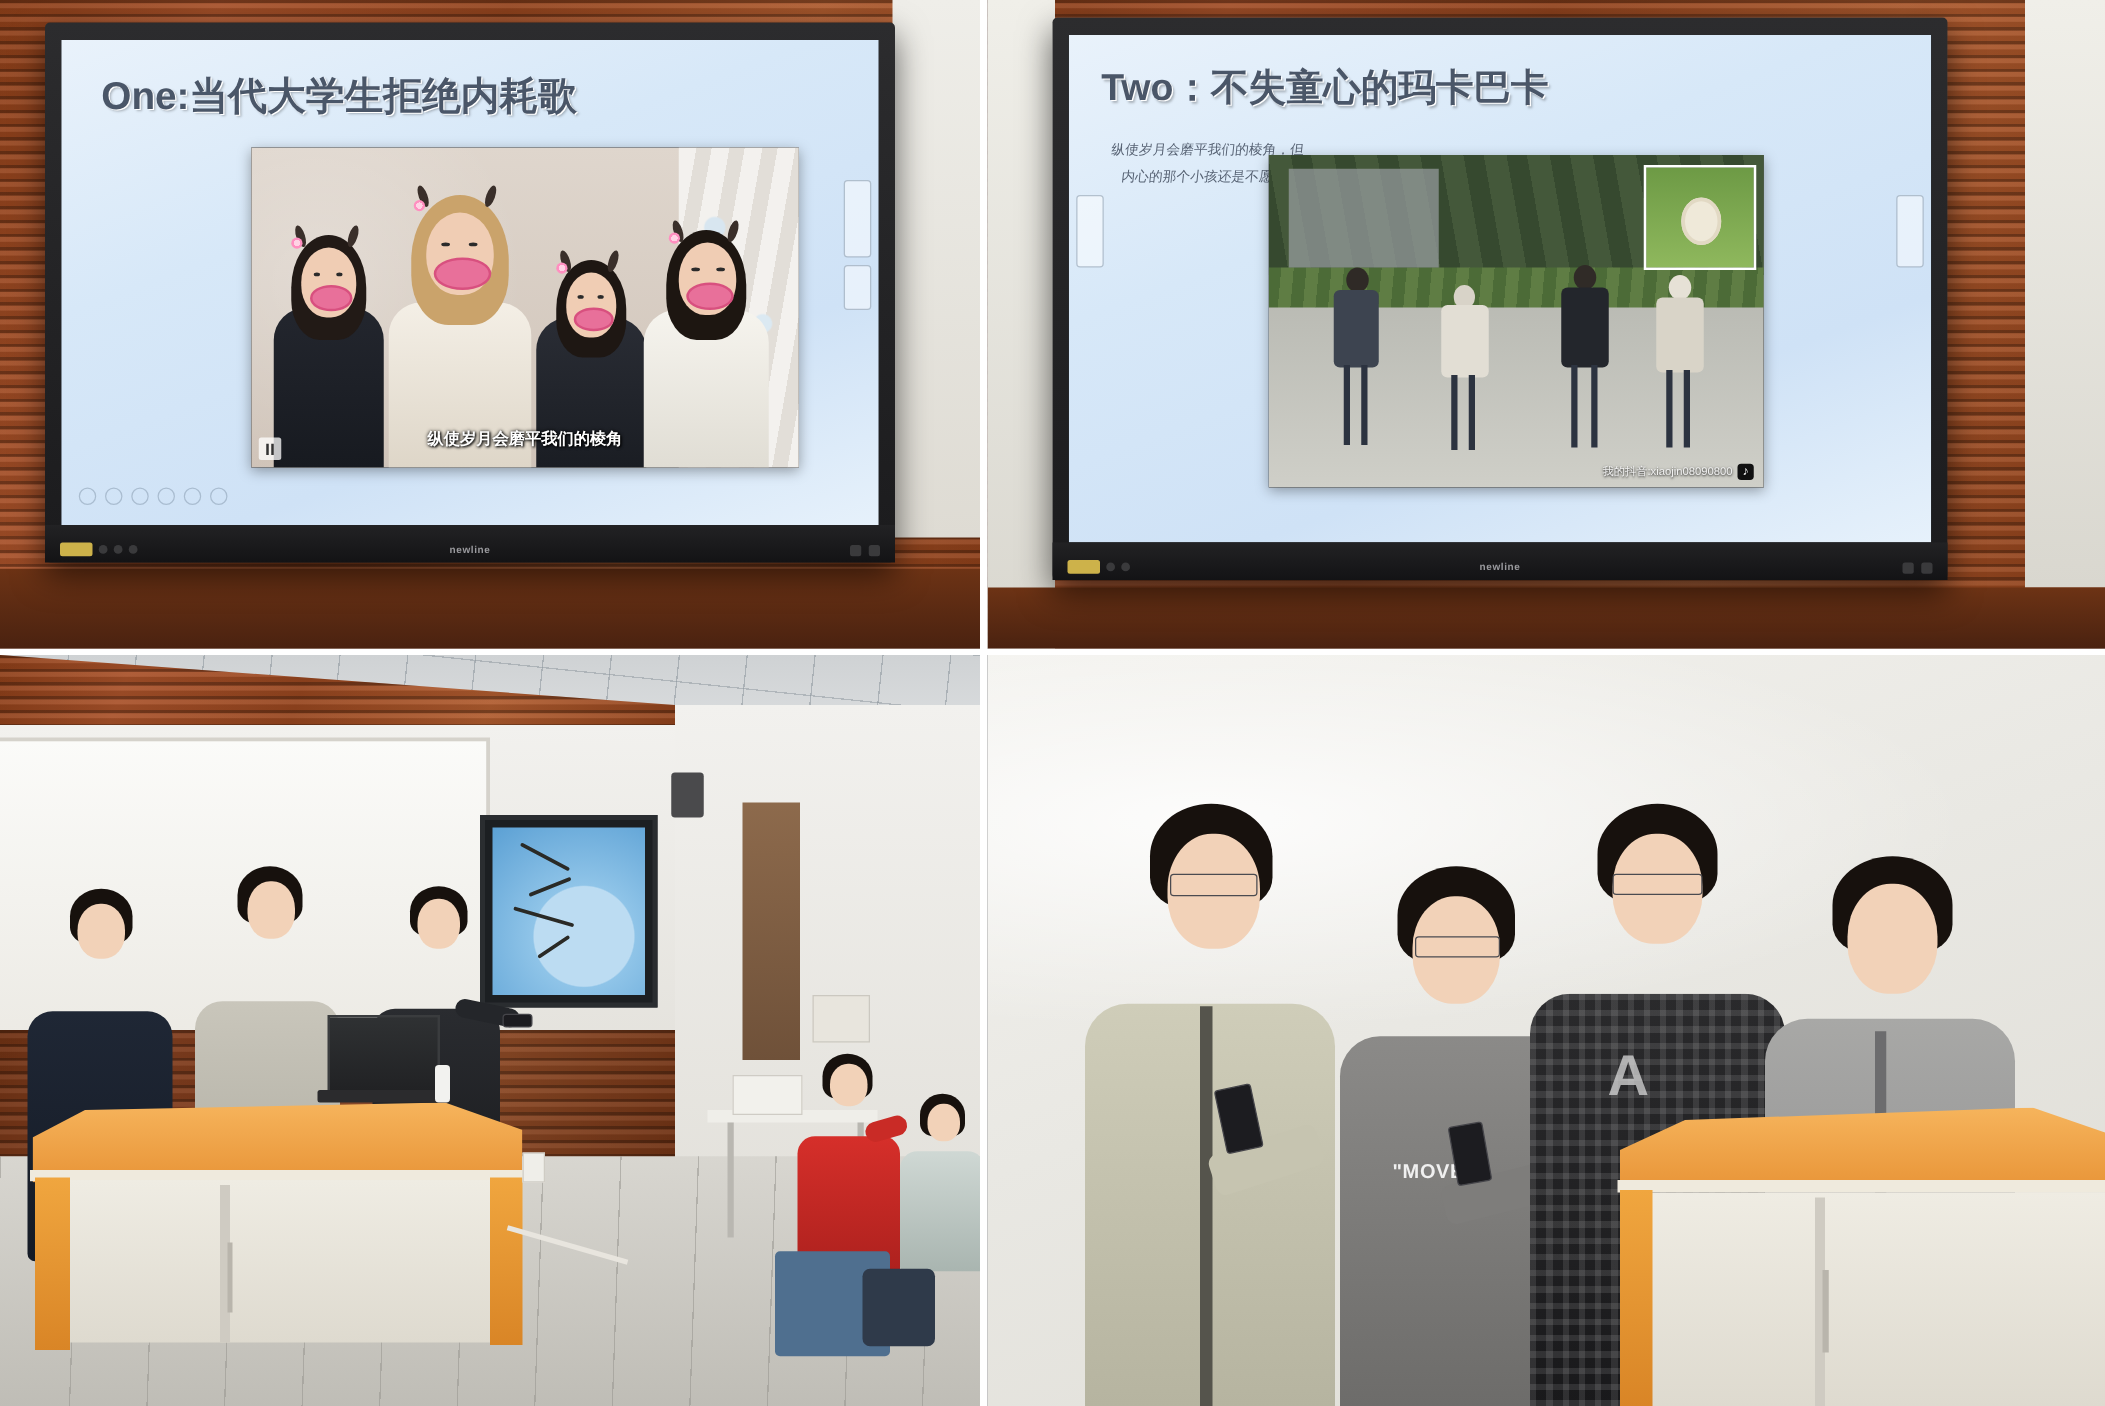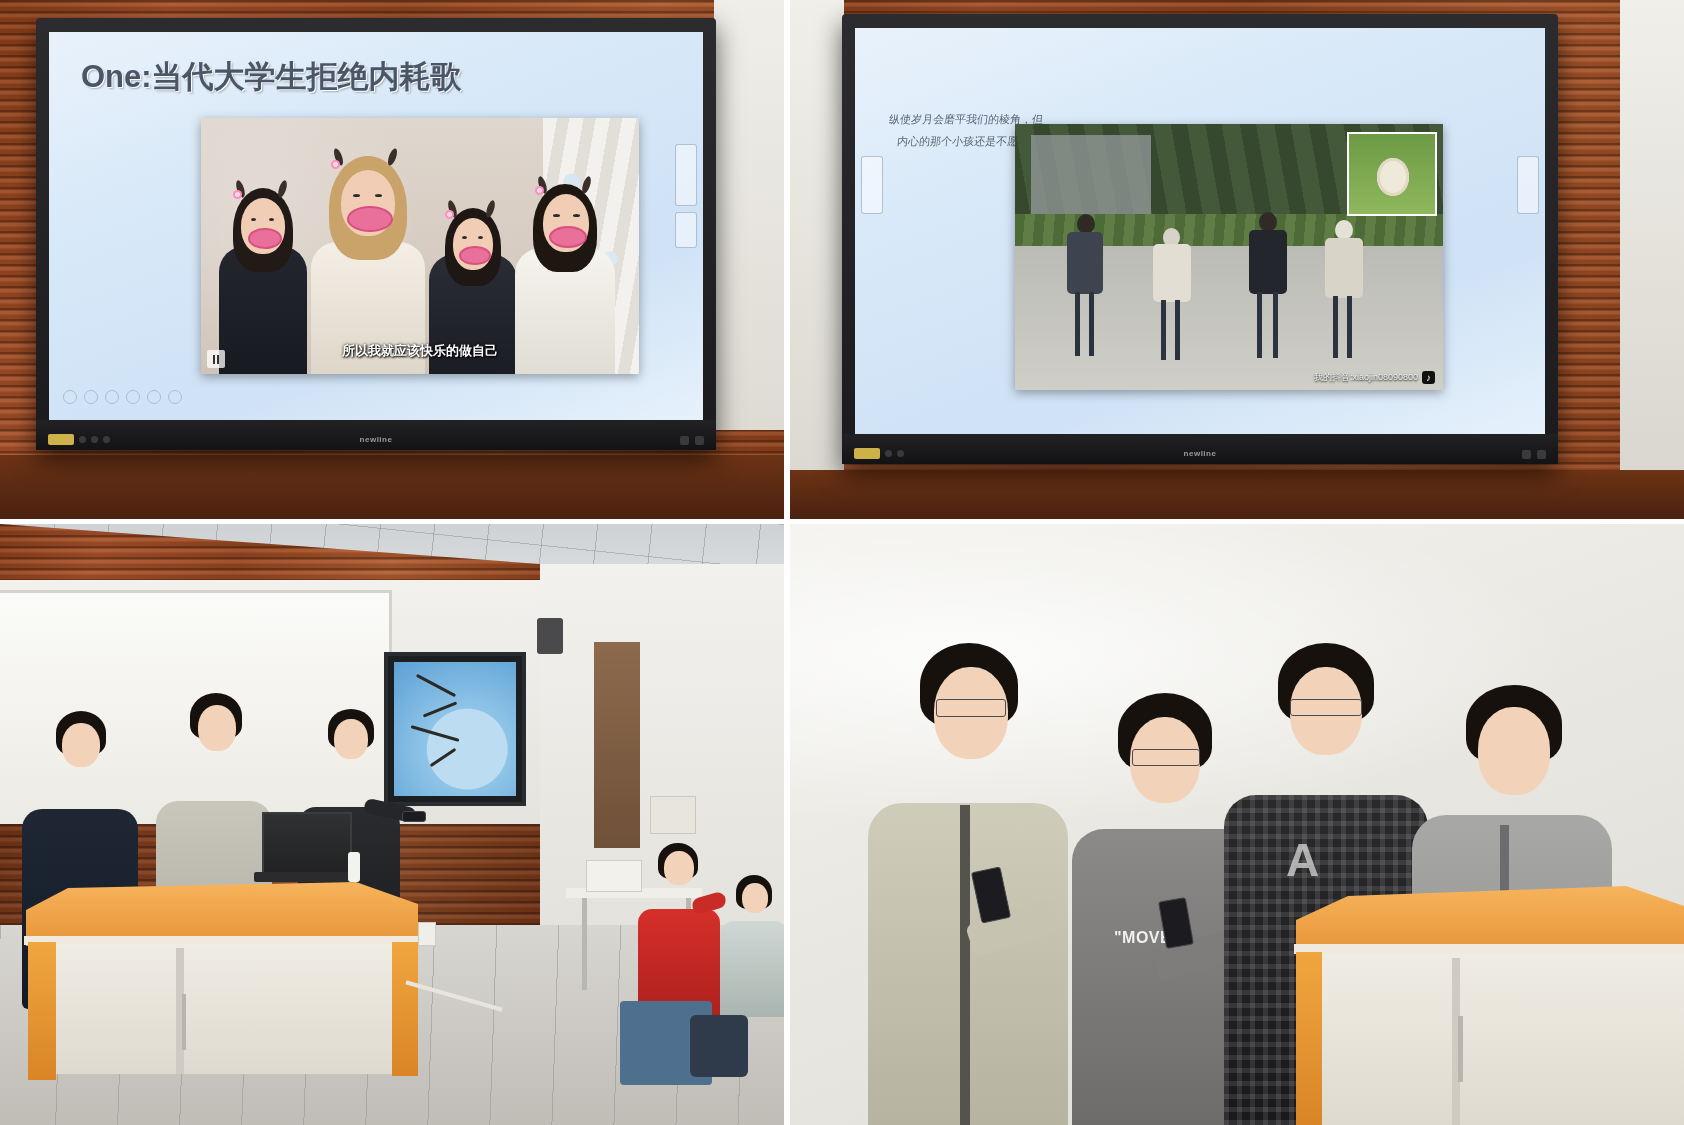--- a/index.html
+++ b/index.html
@@ -212,21 +212,21 @@
                 <div class="g-hair" style="left:20px;top:22px;width:64px;height:88px;background:#1d1611;"></div>
                 <div class="g-head" style="left:30px;top:32px;width:46px;height:58px;"></div>
                 <div class="g-eye" style="left:40px;top:52px;width:7px;"></div>
                   <div class="g-eye" style="left:60px;top:52px;width:7px;"></div>
                 <div class="g-mouth" style="left:36px;top:64px;width:34px;height:18px;"></div>
                 <div class="ear" style="left:26px;top:14px;transform:rotate(-18deg);"></div>
                 <div class="ear" style="left:70px;top:14px;transform:rotate(18deg);"></div>
                 <div class="flower" style="left:22px;top:24px;"></div>
               </div>
 
-              <div class="subtitle" style="bottom:14px;font-size:13px;">所以我就应该快乐的做自己</div>
+              <div class="subtitle" style="bottom:14px;font-size:13px;">纵使岁月会磨平我们的棱角</div>
 
               <div class="playbtn" style="left:6px;bottom:6px;">
                 <span></span>
                   <span></span>
               </div>
             </div>
           </div>
 
           <div class="toolrow" style="left:14px;bottom:16px;">
             <i></i>
@@ -259,25 +259,26 @@
   <div class="quad" id="q-tr">
     <div class="wood"></div>
     <div class="wallpanel" style="left:0;top:0;width:54px;height:519px;background:linear-gradient(180deg,#f0efe9,#d9d7cf);"></div>
     <div class="wallpanel" style="left:830px;top:0;width:64px;height:470px;background:linear-gradient(180deg,#f0efe9,#d9d7cf);"></div>
     <div style="position:absolute;left:0;top:470px;width:894px;height:49px;background:linear-gradient(180deg,#6d3315,#4a2210);"></div>
 
     <div class="tv" style="left:52px;top:14px;width:716px;height:450px;">
       <div class="tv-inner">
         <div class="slide">
 
+          <div class="slide-title" style="left:26px;top:22px;font-size:30px;">Two：不失童心的玛卡巴卡</div>
 
           <div class="handnote" style="left:34px;top:82px;font-size:11px;">纵使岁月会磨平我们的棱角，但</div>
           <div class="handnote" style="left:42px;top:104px;font-size:11px;">内心的那个小孩还是不愿长大</div>
 
-          <div class="vidframe" style="left:160px;top:96px;width:428px;height:266px;">
+          <div class="vidframe" style="left:160px;top:96px;width:396px;height:266px;">
             <div class="street">
               <div class="trees"></div>
               <div class="hedge"></div>
               <div class="bldg" style="left:16px;top:4%;width:120px;height:30%;opacity:.7;"></div>
 
               <div class="person" style="left:44px;width:52px;height:160px;">
                 <div class="p-head" style="left:18px;top:0;width:18px;height:20px;background:#2f2a26;"></div>
                 <div class="p-torso" style="left:8px;top:18px;width:36px;height:62px;background:#3d4450;"></div>
                 <div class="p-leg" style="left:16px;top:78px;height:64px;"></div>
                 <div class="p-leg" style="left:30px;top:78px;height:64px;"></div>

